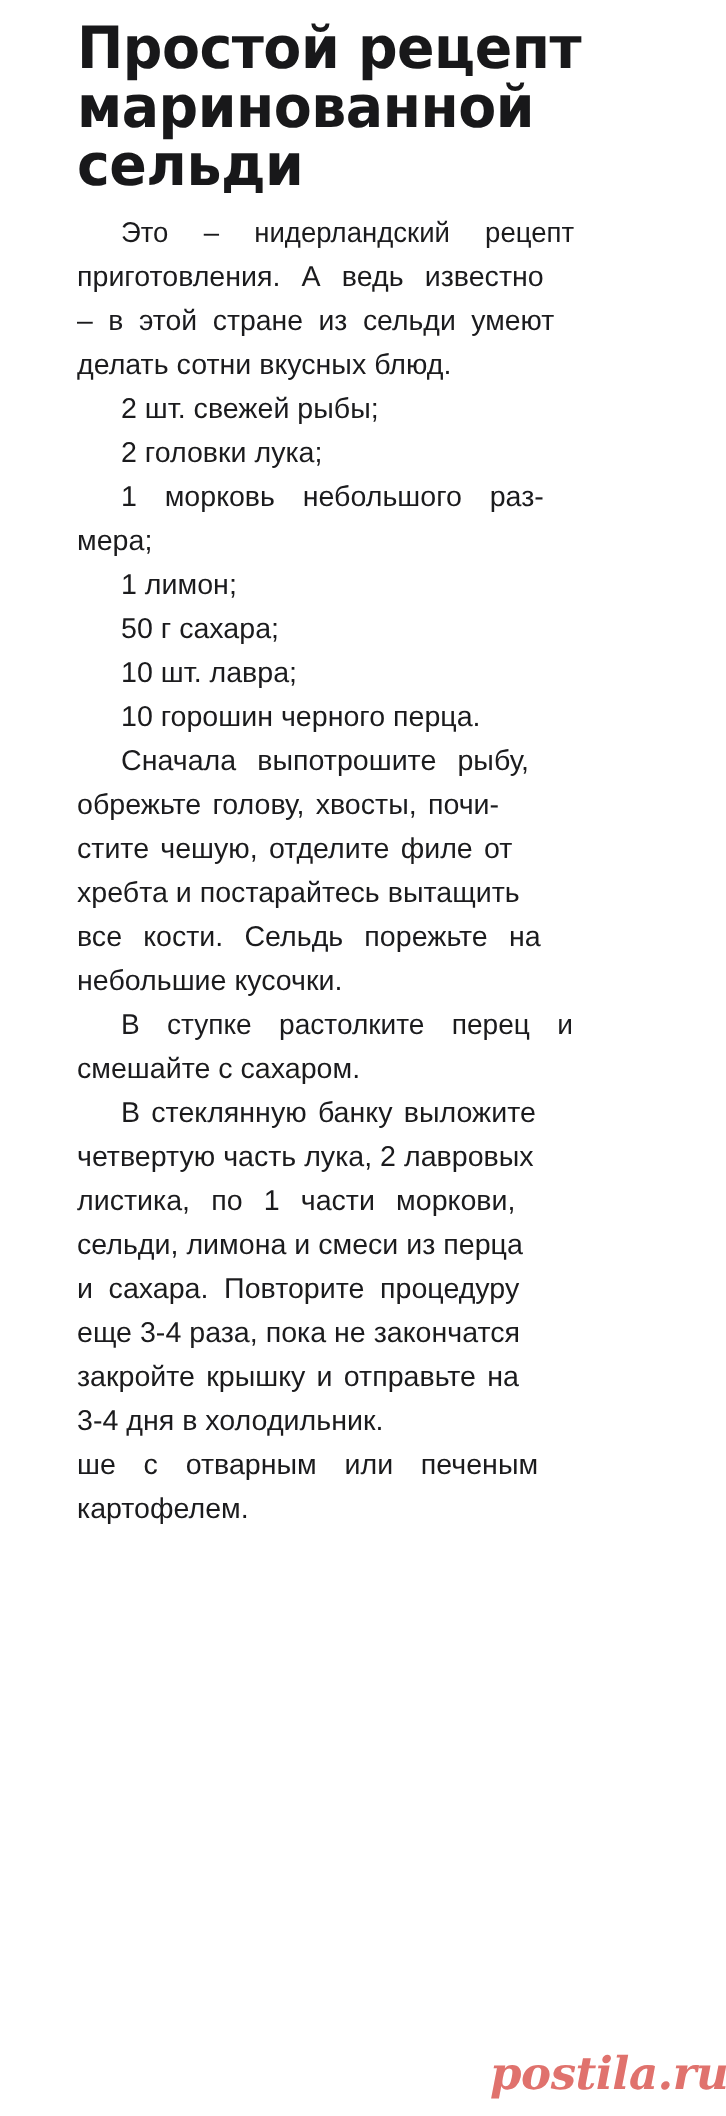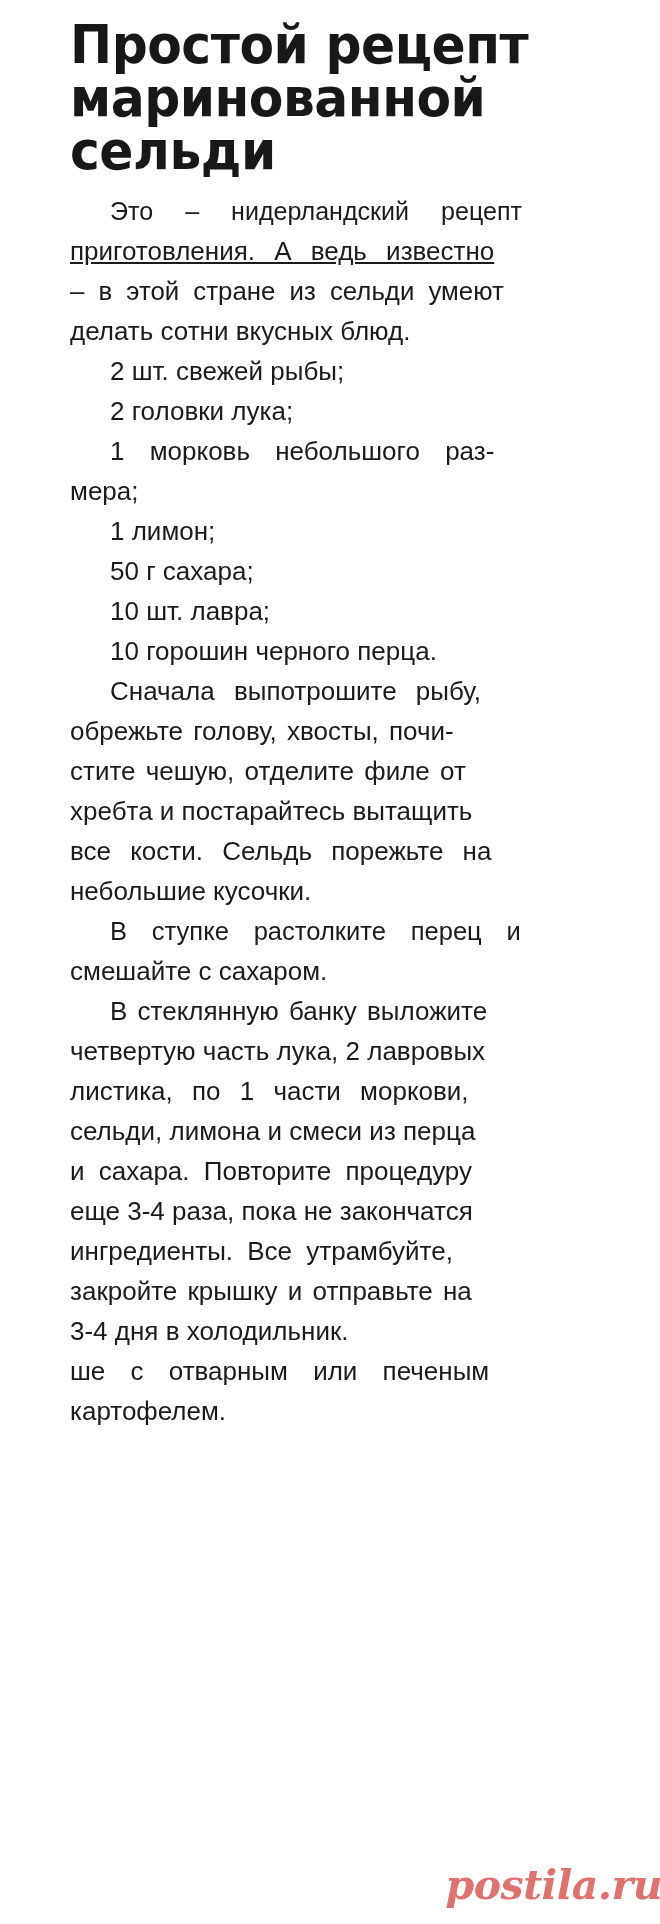--- a/index.html
+++ b/index.html
@@ -108,21 +108,21 @@
   <h1 class="title" style="transform: scaleX(0.95);">
     <span class="tline">Простой рецепт</span>
     <span class="tline">маринованной</span>
     <span class="tline">сельди</span>
   </h1>
 
   <div class="body-text">
 
     <p class="para">
       <span class="ln sp5 fit-100 ind"><span style="transform: scaleX(0.9635);">Это – нидерландский рецепт</span></span>
-      <span class="ln sp3 fit-100"><span style="transform: scaleX(1); text-decoration: underline;">приготовления. А ведь известно</span></span>
+      <span class="ln sp3 fit-100"><span style="transform: scaleX(1);">приготовления. А ведь известно</span></span>
       <span class="ln sp2 fit-100"><span style="transform: scaleX(0.9929);">– в этой стране из сельди умеют</span></span>
       <span class="ln fit-100"><span style="transform: scaleX(1);">делать сотни вкусных блюд.</span></span>
     </p>
 
 
     <p class="para">
       <span class="ln fit-100 ind"><span style="transform: scaleX(1);">2 шт. свежей рыбы;</span></span>
     </p>
     <p class="para">
       <span class="ln fit-100 ind"><span style="transform: scaleX(1);">2 головки лука;</span></span>
@@ -159,21 +159,20 @@
       <span class="ln fit-100"><span style="transform: scaleX(1);">смешайте с сахаром.</span></span>
     </p>
 
     <p class="para">
       <span class="ln sp1 fit-100 ind"><span style="transform: scaleX(1);">В стеклянную банку выложите</span></span>
       <span class="ln fit-90"><span style="transform: scaleX(1);">четвертую часть лука, 2 лавровых</span></span>
       <span class="ln sp3 fit-100"><span style="transform: scaleX(1);">листика, по 1 части моркови,</span></span>
       <span class="ln fit-96"><span style="transform: scaleX(1);">сельди, лимона и смеси из перца</span></span>
       <span class="ln sp2 fit-100"><span style="transform: scaleX(1);">и сахара. Повторите процедуру</span></span>
       <span class="ln fit-96"><span style="transform: scaleX(1);">еще 3-4 раза, пока не закончатся</span></span>
-      <span class="ln sp2 fit-100"><span style="transform: scaleX(1);">ингредиенты. Все утрамбуйте,</span></span>
       <span class="ln sp1 fit-100"><span style="transform: scaleX(1);">закройте крышку и отправьте на</span></span>
       <span class="ln fit-100"><span style="transform: scaleX(1);">3-4 дня в холодильник.</span></span>
     </p>
 
     <p class="para">
       <span class="ln sp4 fit-100"><span style="transform: scaleX(1);">ше с отварным или печеным</span></span>
       <span class="ln fit-100"><span style="transform: scaleX(1);">картофелем.</span></span>
     </p>
 
   </div>

